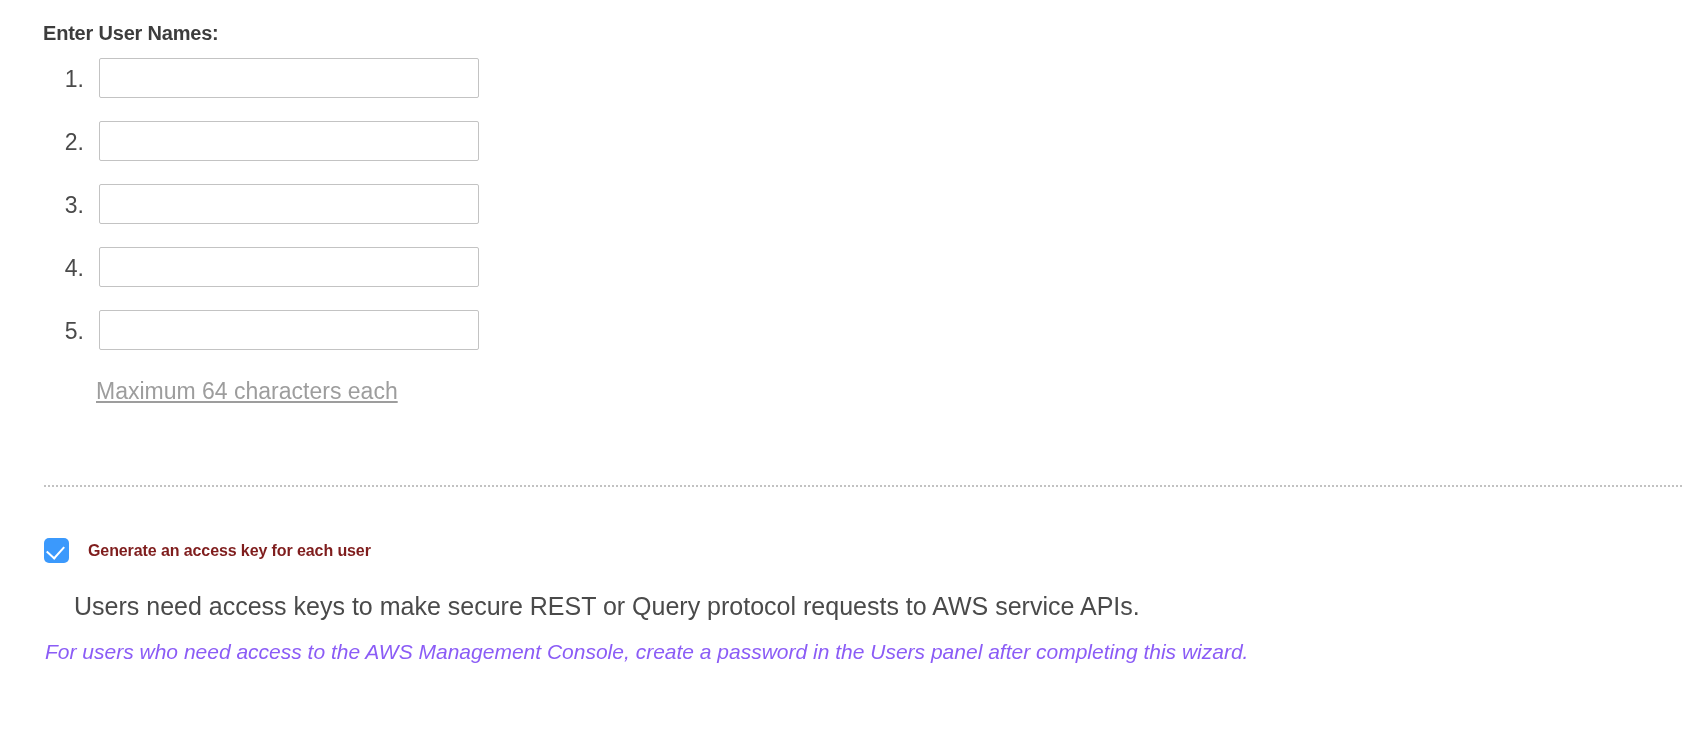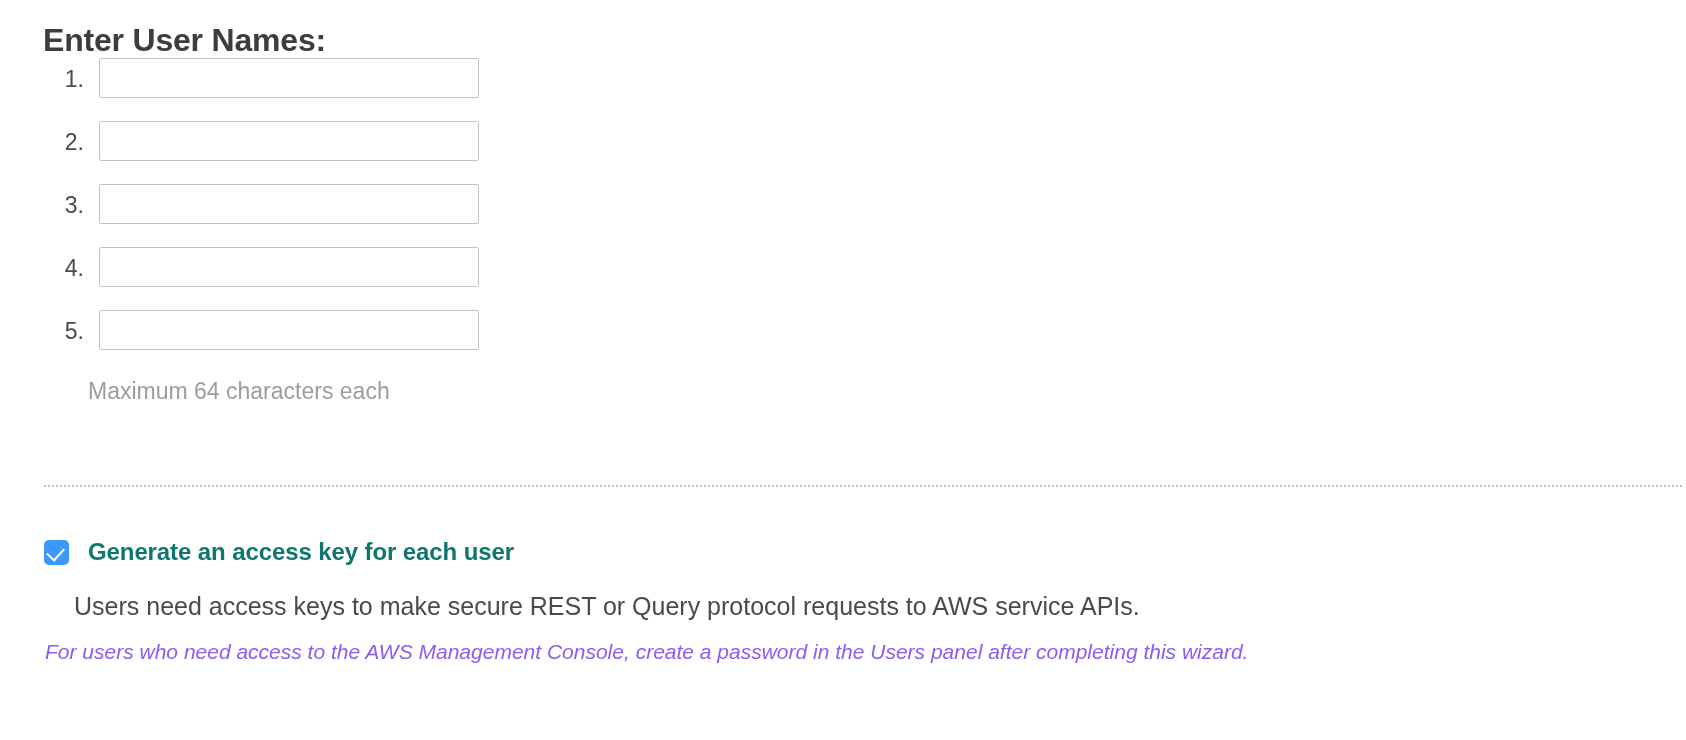--- a/index.html
+++ b/index.html
@@ -20,21 +20,21 @@
     position: relative;
     width: 1686px;
     height: 740px;
   }
 
   
   .section-heading {
     position: absolute;
     left: 43px;
     top: 22px;
-    font-size: 32px;
+    font-size: 20px;
     font-weight: bold;
     color: #3d3d3d;
     letter-spacing: -0.2px;
     white-space: nowrap;
   }
 
   
   .name-rows {
     position: absolute;
     left: 0;
@@ -68,25 +68,26 @@
     font-size: 19px;
     color: #333333;
     padding: 0 8px;
     outline: none;
   }
   .name-input::placeholder { color: #b5b5b5; }
 
   
   .max-chars-hint {
     position: absolute;
-    left: 88px;
+    left: 96px;
     top: 378px;
     font-size: 23px;
     color: #9d9d9d;
     white-space: nowrap;
+    text-decoration: underline;
   }
 
   
   .divider {
     position: absolute;
     left: 44px;
     top: 485px;
     width: 1638px;
     height: 0;
     border-top: 2px dotted #c2c2c2;
@@ -114,23 +115,23 @@
     left: 6px;
     top: 4px;
     width: 9px;
     height: 14px;
     border: solid #ffffff;
     border-width: 0 2.6px 2.6px 0;
     transform: rotate(42deg);
   }
   .accesskey-label {
     margin-left: 19px;
-    font-size: 24px;
+    font-size: 16px;
     font-weight: bold;
-    color: #0f766e;
+    color: #7f1d1d;
     letter-spacing: -0.1px;
     white-space: nowrap;
     cursor: pointer;
   }
 
   .accesskey-desc {
     position: absolute;
     left: 45px;
     top: 592px;
     font-size: 25px;

